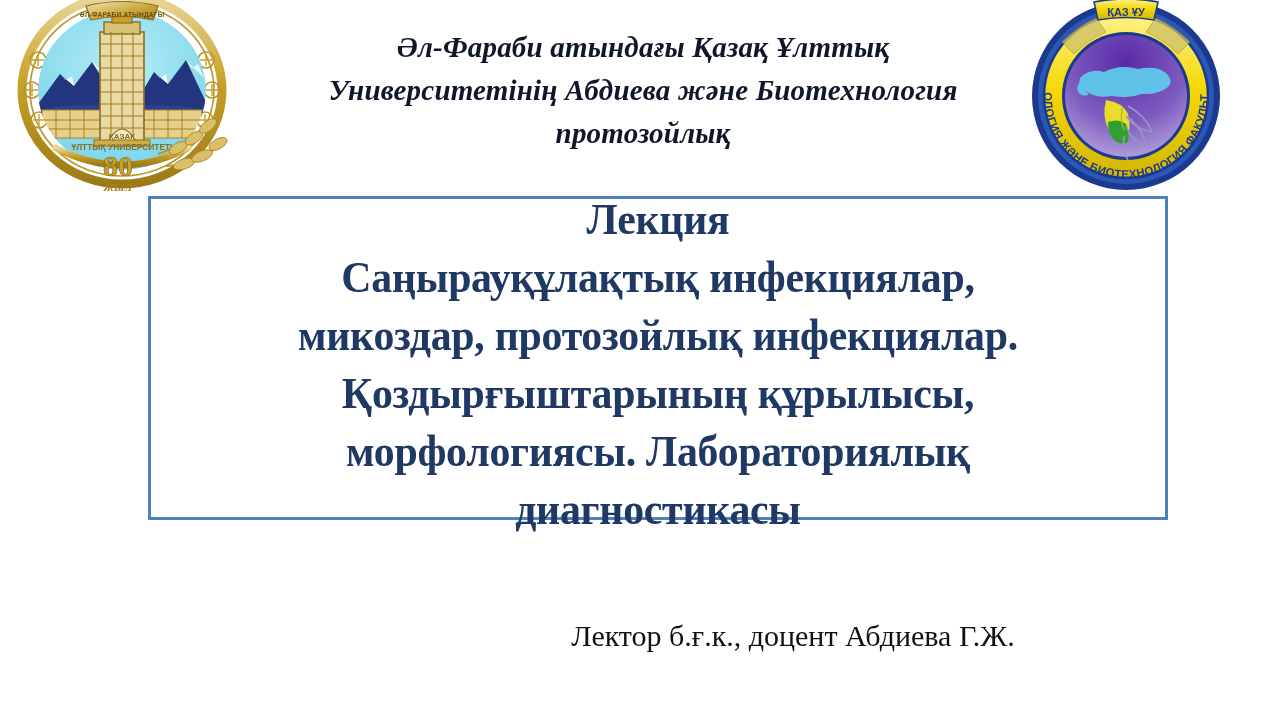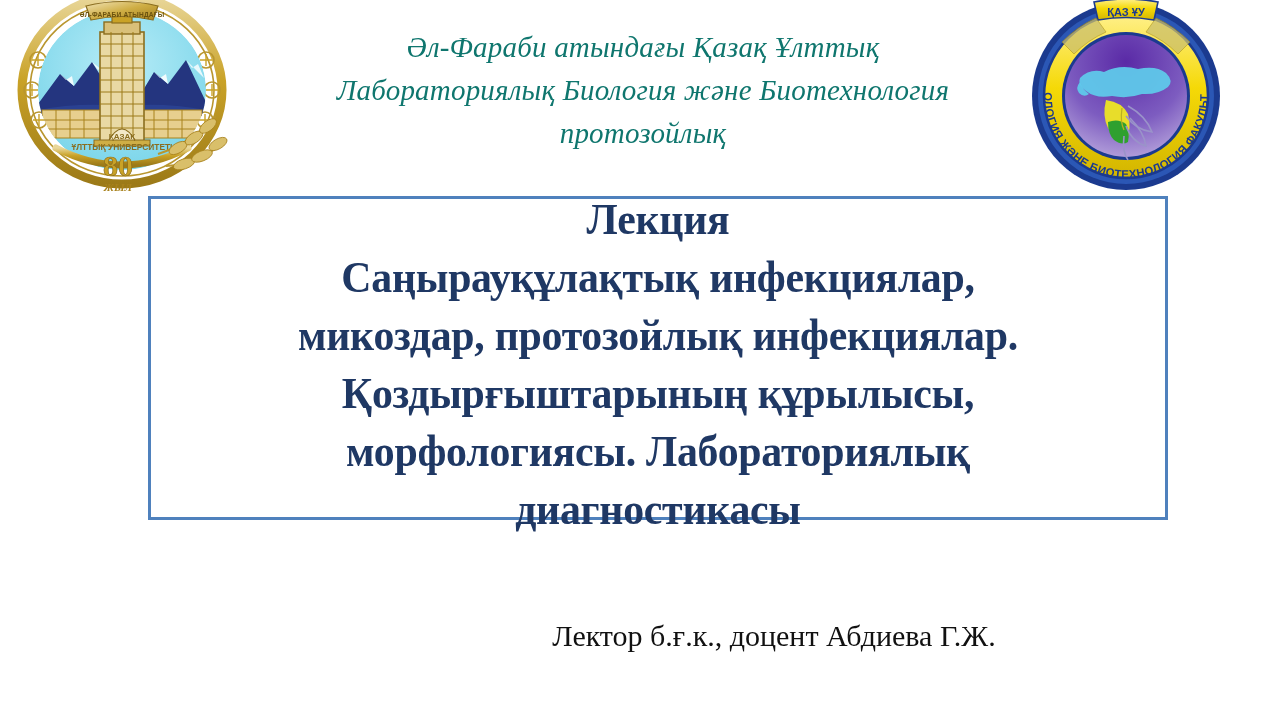--- a/index.html
+++ b/index.html
@@ -23,22 +23,23 @@
   .header-text {
     position: absolute;
     left: 248px;
     top: 26px;
     width: 790px;
     text-align: center;
     font-family: "Liberation Serif", "DejaVu Serif", serif;
     font-style: italic;
     font-size: 29px;
     line-height: 43px;
-    color: #0f766e;
+    color: #0f172a;
     letter-spacing: 0.2px;
+    font-weight: bold;
   }
 
   
   .logo {
     position: absolute;
   }
   #logo-left {
     left: 8px;
     top: -2px;
     width: 248px;
@@ -74,21 +75,21 @@
     color: #1f3864;
     transform: scaleX(0.93);
     transform-origin: center top;
     white-space: pre-line;
     letter-spacing: -0.3px;
   }
 
   
   #lecturer {
     position: absolute;
-    left: 364px;
+    left: 383px;
     top: 618px;
     width: 820px;
     text-align: center;
     font-family: "Liberation Serif", "DejaVu Serif", serif;
     font-size: 30px;
     line-height: 36px;
     color: #111111;
   }
 
   
@@ -188,21 +189,21 @@
         <ellipse cx="200" cy="128" rx="10" ry="5" transform="rotate(-38 200 128)"></ellipse>
         <ellipse cx="176" cy="166" rx="11" ry="5" transform="rotate(-18 176 166)"></ellipse>
         <ellipse cx="194" cy="158" rx="11" ry="5" transform="rotate(-22 194 158)"></ellipse>
         <ellipse cx="210" cy="146" rx="10" ry="5" transform="rotate(-30 210 146)"></ellipse>
       </g>
     </svg>
   </div>
 
   <div class="header-text">
     <div>Әл-Фараби атындағы Қазақ Ұлттық</div>
-    <div>Лабораториялық Биология және Биотехнология</div>
+    <div>Университетінің Абдиева және Биотехнология</div>
     <div>протозойлық</div>
   </div>
 
   <div class="logo nosel" id="logo-right">
     <svg viewBox="0 0 218 200" width="218" height="200" aria-hidden="true">
       <defs>
         <radialGradient id="centerGrad" cx="50%" cy="22%" r="90%">
           <stop offset="0%" stop-color="#5a2aa6"></stop>
           <stop offset="55%" stop-color="#7d5cc0"></stop>
           <stop offset="100%" stop-color="#c5b6e3"></stop>

